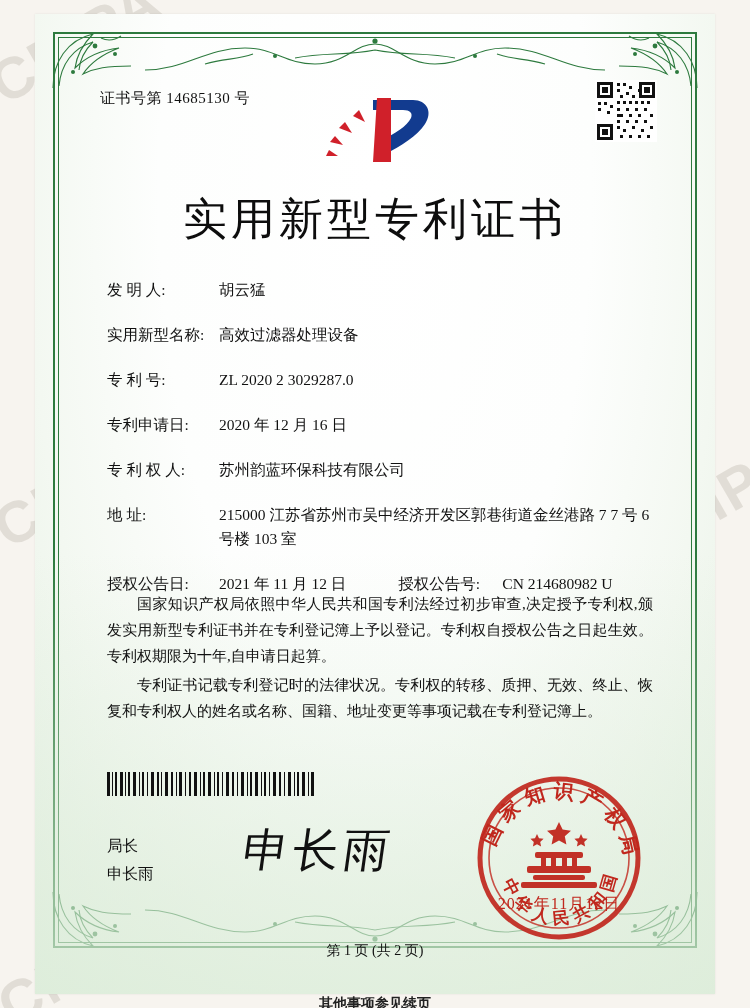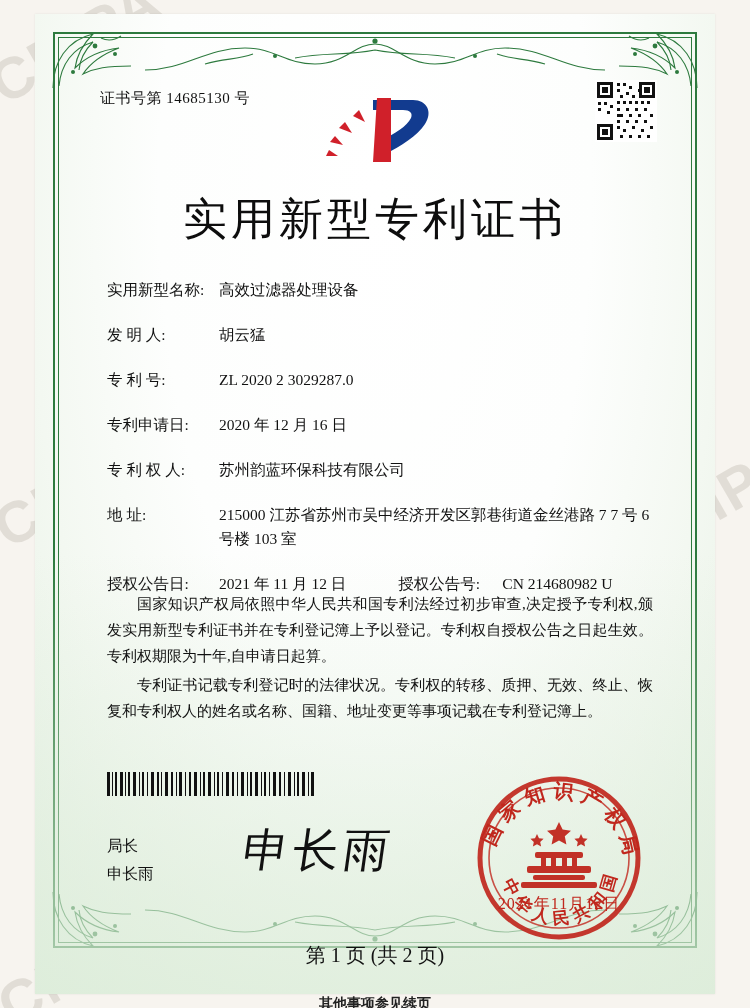--- a/index.html
+++ b/index.html
@@ -134,21 +134,21 @@
     position:absolute;right:72px;top:760px;width:168px;height:168px;
   }
   .seal svg{width:100%;height:100%;display:block;}
   .seal-date{
     position:absolute;right:74px;top:880px;width:164px;text-align:center;
     color:#c0271d;font-size:16px;letter-spacing:1px;
   }
 
   .page-no{
     position:absolute;left:0;right:0;top:928px;text-align:center;
-    font-size:20px;color:#111;
+    font-size:14px;color:#111;
   }
 
   .footnote{
     position:absolute;left:0;right:0;top:995px;text-align:center;
     font-size:14px;font-weight:700;color:#222;z-index:4;
   }
 </style>
 </head>
 <body>
 
@@ -298,27 +298,27 @@
             <rect x="43" y="9" width="3" height="3"></rect>
         </g>
       </svg>
     </div>
 
     <div class="doc-title">实用新型专利证书</div>
 
     <div class="fields">
 
       <div class="row">
+        <div class="lab">发 明 人:</div>
+        <div class="val">胡云猛</div>
+      </div>
+
+      <div class="row">
         <div class="lab">实用新型名称:</div>
         <div class="val">高效过滤器处理设备</div>
-      </div>
-
-      <div class="row">
-        <div class="lab">发 明 人:</div>
-        <div class="val">胡云猛</div>
       </div>
 
       <div class="row">
         <div class="lab">专 利 号:</div>
         <div class="val">ZL 2020 2 3029287.0</div>
       </div>
 
       <div class="row">
         <div class="lab">专利申请日:</div>
         <div class="val">2020 年 12 月 16 日</div>

